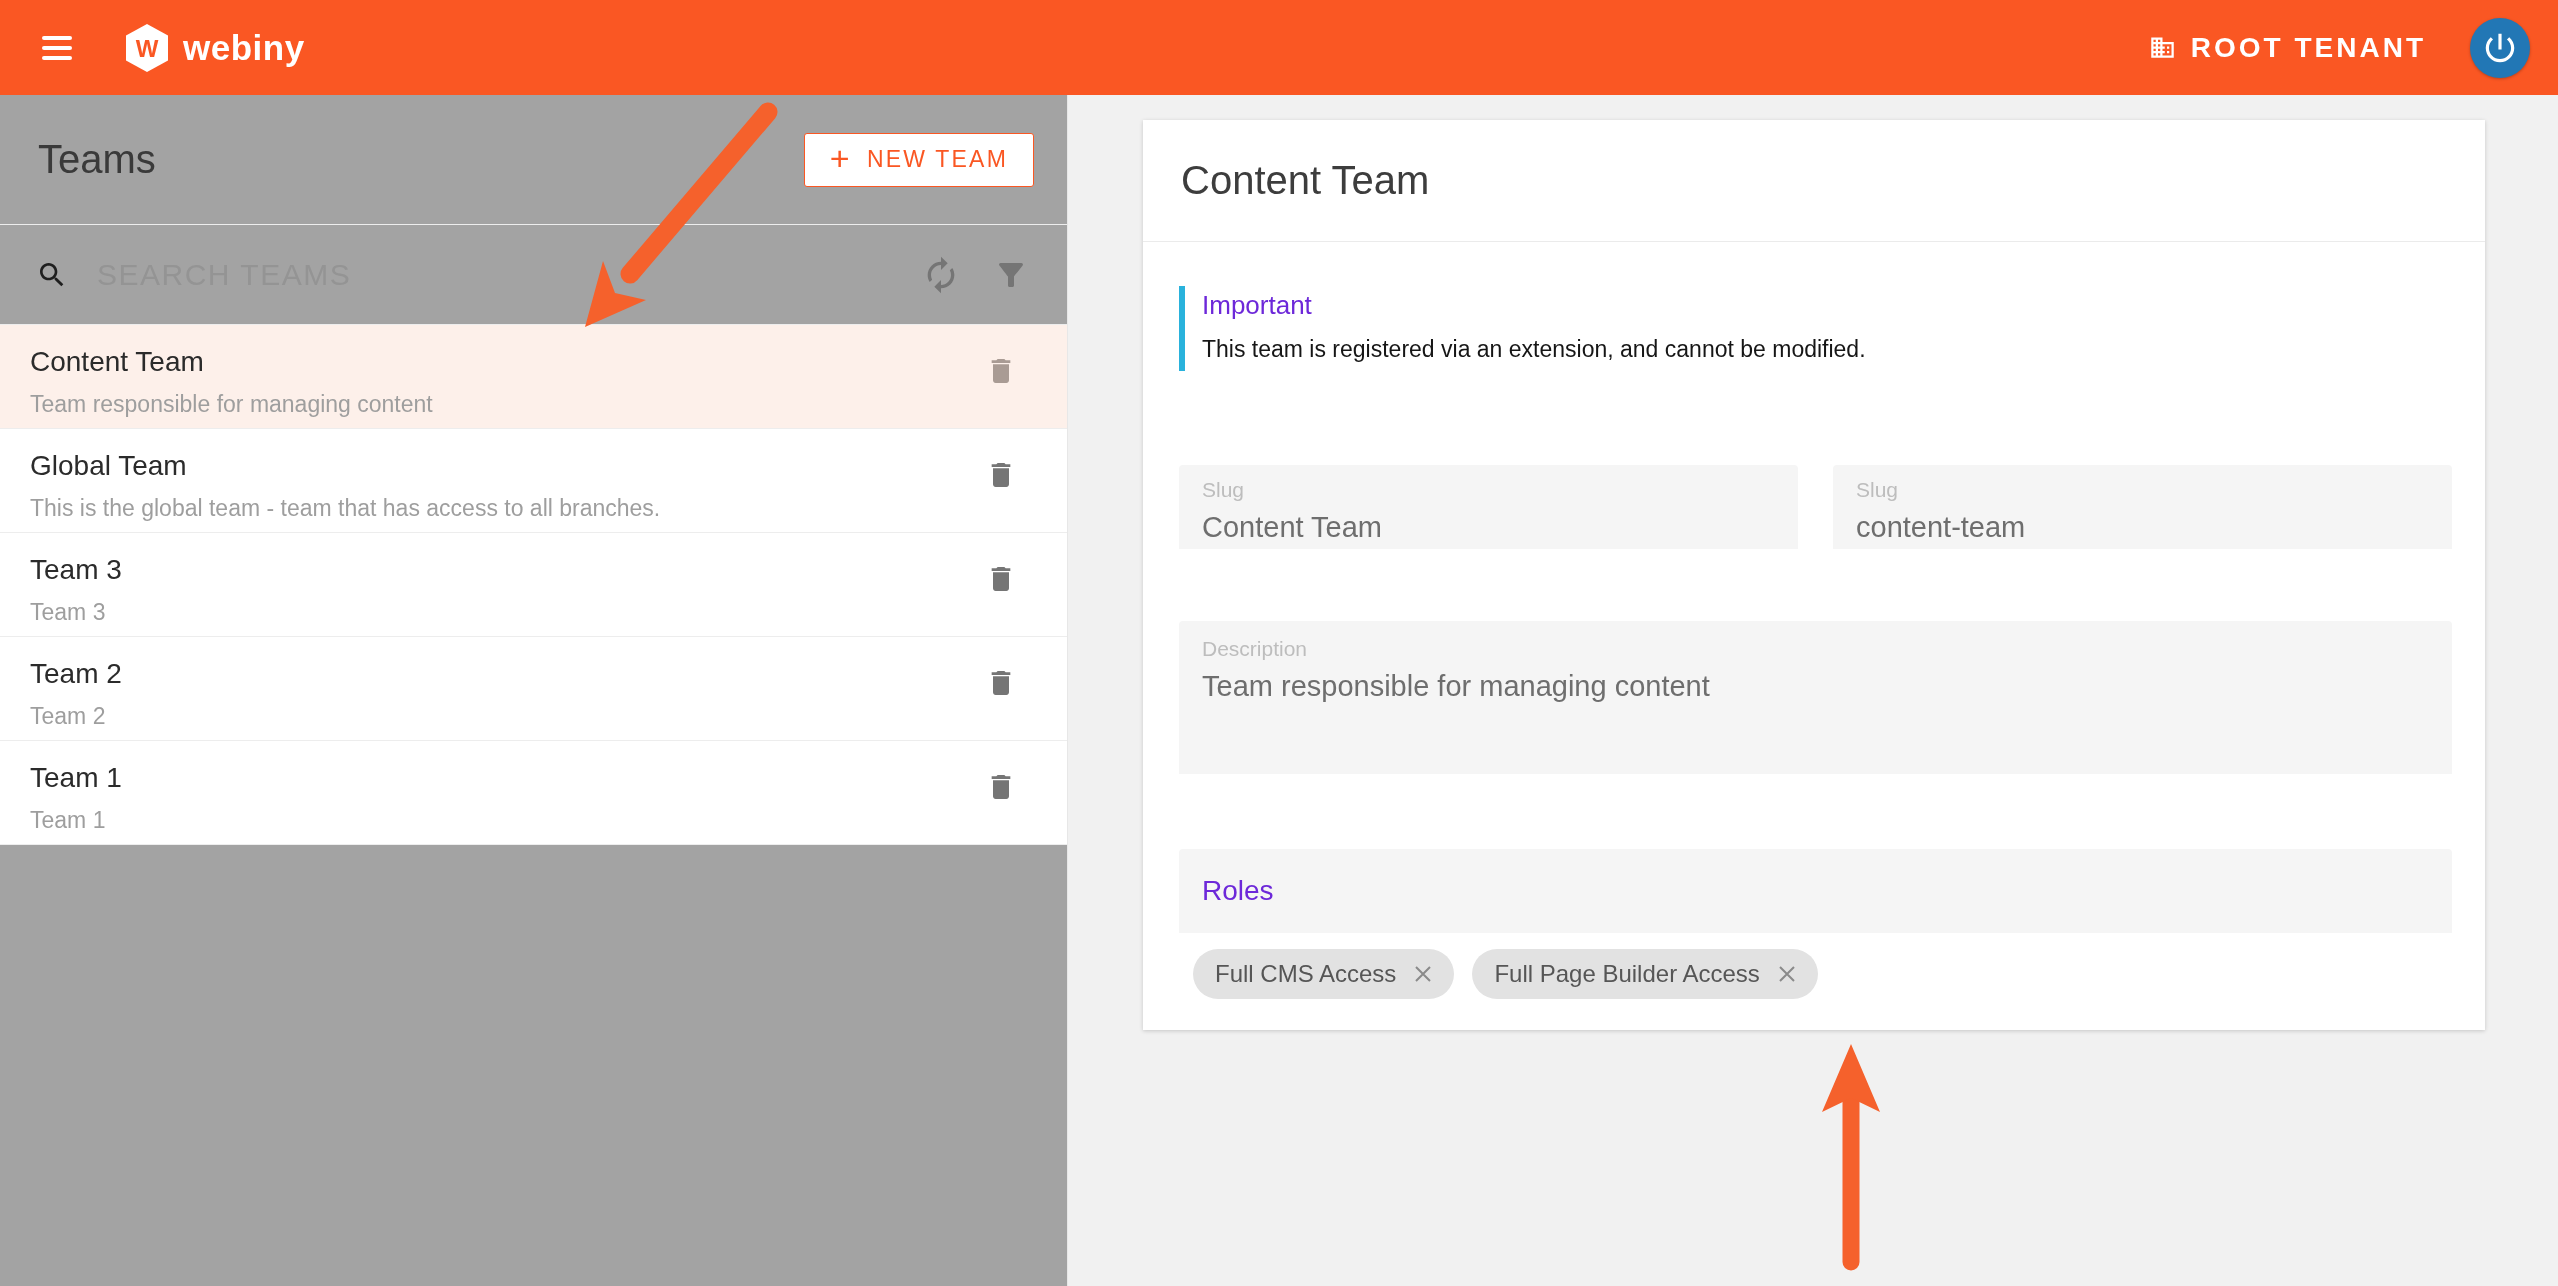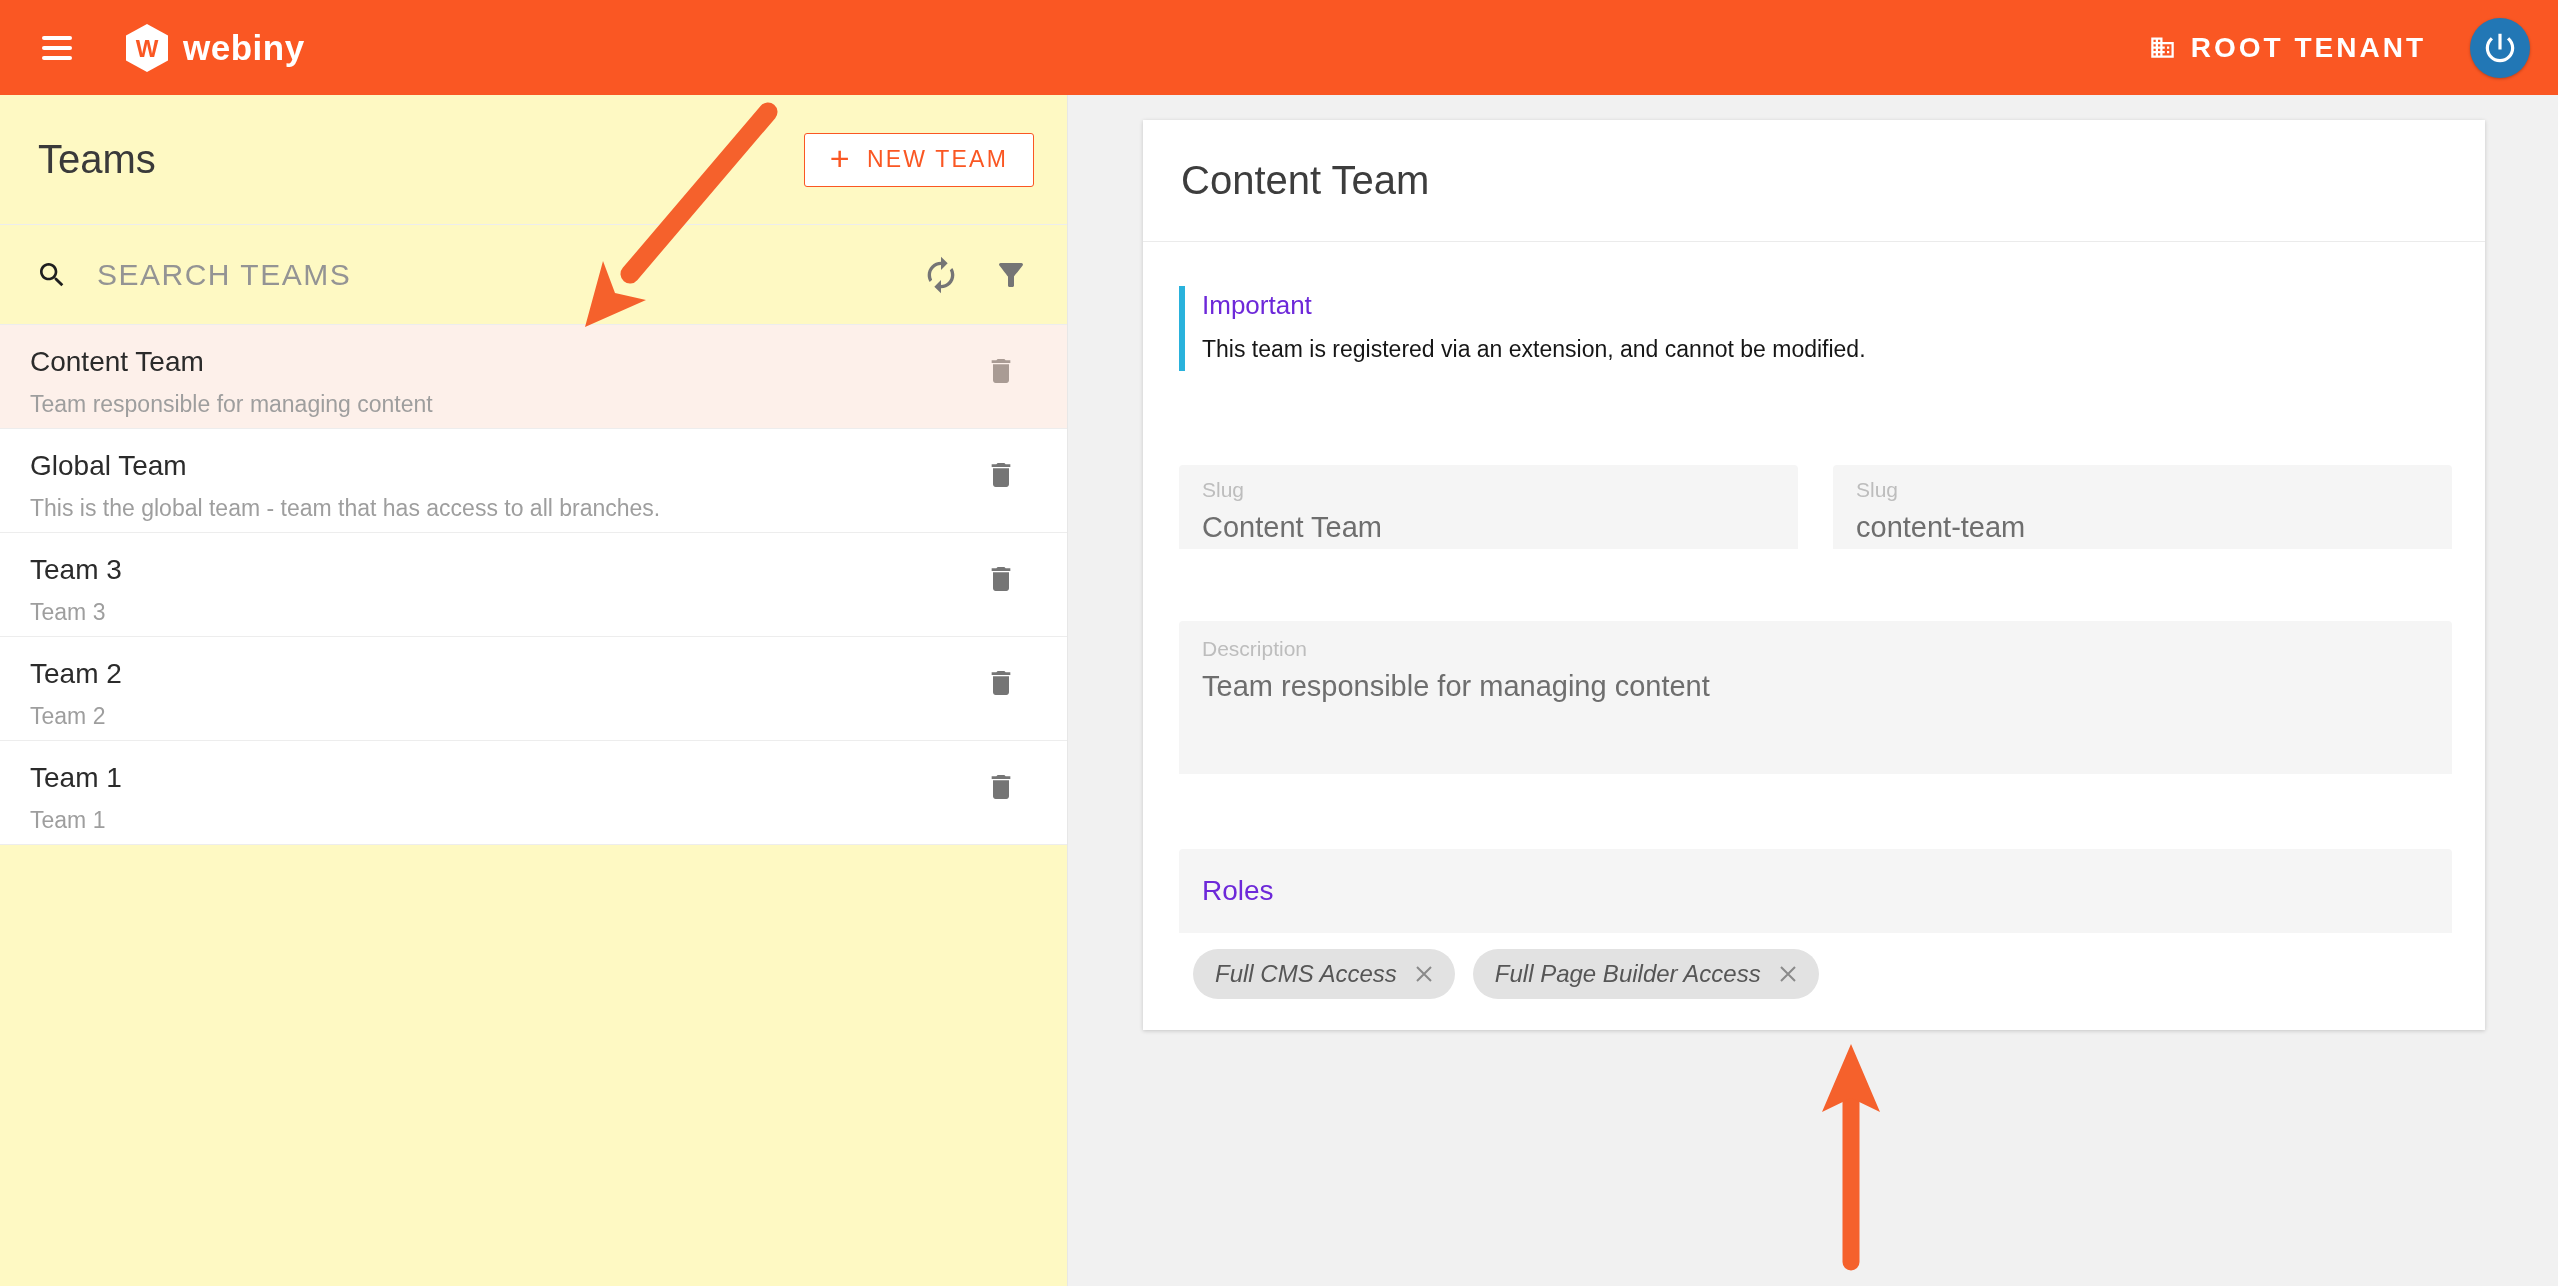--- a/index.html
+++ b/index.html
@@ -22,21 +22,21 @@
   .brand { display:flex; align-items:center; margin-left:52px; }
   .wordmark { color:#fff; font-size:35px; font-weight:bold; margin-left:13px; letter-spacing:.5px; }
   .tenant { display:flex; align-items:center; gap:15px; color:#fff; cursor:pointer; }
   .tenant-label { font-size:28px; font-weight:700; letter-spacing:3px; }
   .avatar { width:60px; height:60px; border-radius:50%; background:#2277b5; border:none;
     margin-left:44px; display:flex; align-items:center; justify-content:center; cursor:pointer;
     box-shadow:0 1px 3px rgba(0,0,0,.25); }
 
   
   .main { display:flex; height:1191px; }
-  .teams-panel { width:1068px; background:#fef9c3; border-right:1px solid #e7e7e7; flex:none; }
+  .teams-panel { width:1068px; background:#a3a3a3; border-right:1px solid #e7e7e7; flex:none; }
 
   .panel-header { height:130px; display:flex; align-items:center; justify-content:space-between;
     padding:0 33px 0 38px; border-bottom:1px solid #ededed; }
   .panel-title { margin:0; font-size:40px; font-weight:400; color:#3a3a3a; }
   .new-team-btn { display:flex; align-items:center; gap:15px; background:#fff;
     border:1px solid #fa5723; border-radius:3px; color:#fa5723; height:54px; padding:0 25px;
     font-size:23px; letter-spacing:2.2px; font-family:inherit; cursor:pointer; }
   .plus-glyph { font-size:34px; font-weight:400; line-height:1; margin-top:-4px; }
 
   .search-bar { height:100px; display:flex; align-items:center;
@@ -74,21 +74,21 @@
   .field.small { flex:1; height:84px; padding:13px 20px 0 23px; }
   .field-label { font-size:21px; color:#bdbdbd; }
   .field-value { font-size:29px; color:#6e6e6e; margin-top:9px; white-space:nowrap; overflow:hidden; }
   .field.textarea { margin-top:72px; height:153px; padding:16px 20px 0 23px; }
   .field.roles { margin-top:75px; height:84px; display:flex; align-items:center; padding-left:23px; }
   .roles-label { font-size:28px; color:#6d28d9; }
 
   .chips { display:flex; gap:18px; margin:16px 0 0 14px; }
   .chip { display:flex; align-items:center; gap:15px; background:#e2e2e2;
     border-radius:25px; height:50px; padding:0 19px 0 22px; }
-  .chip-label { font-size:24px; color:#565656; white-space:nowrap;font-style:italic; }
+  .chip-label { font-size:24px; color:#565656; white-space:nowrap; }
   .chip-close { background:none; border:none; padding:0; cursor:pointer; display:flex; }
 
   
   .arrows-overlay { position:absolute; left:0; top:0; width:2558px; height:1286px;
     pointer-events:none; z-index:50; }
 </style>
 </head>
 <body>
 
 <header class="top-bar">

